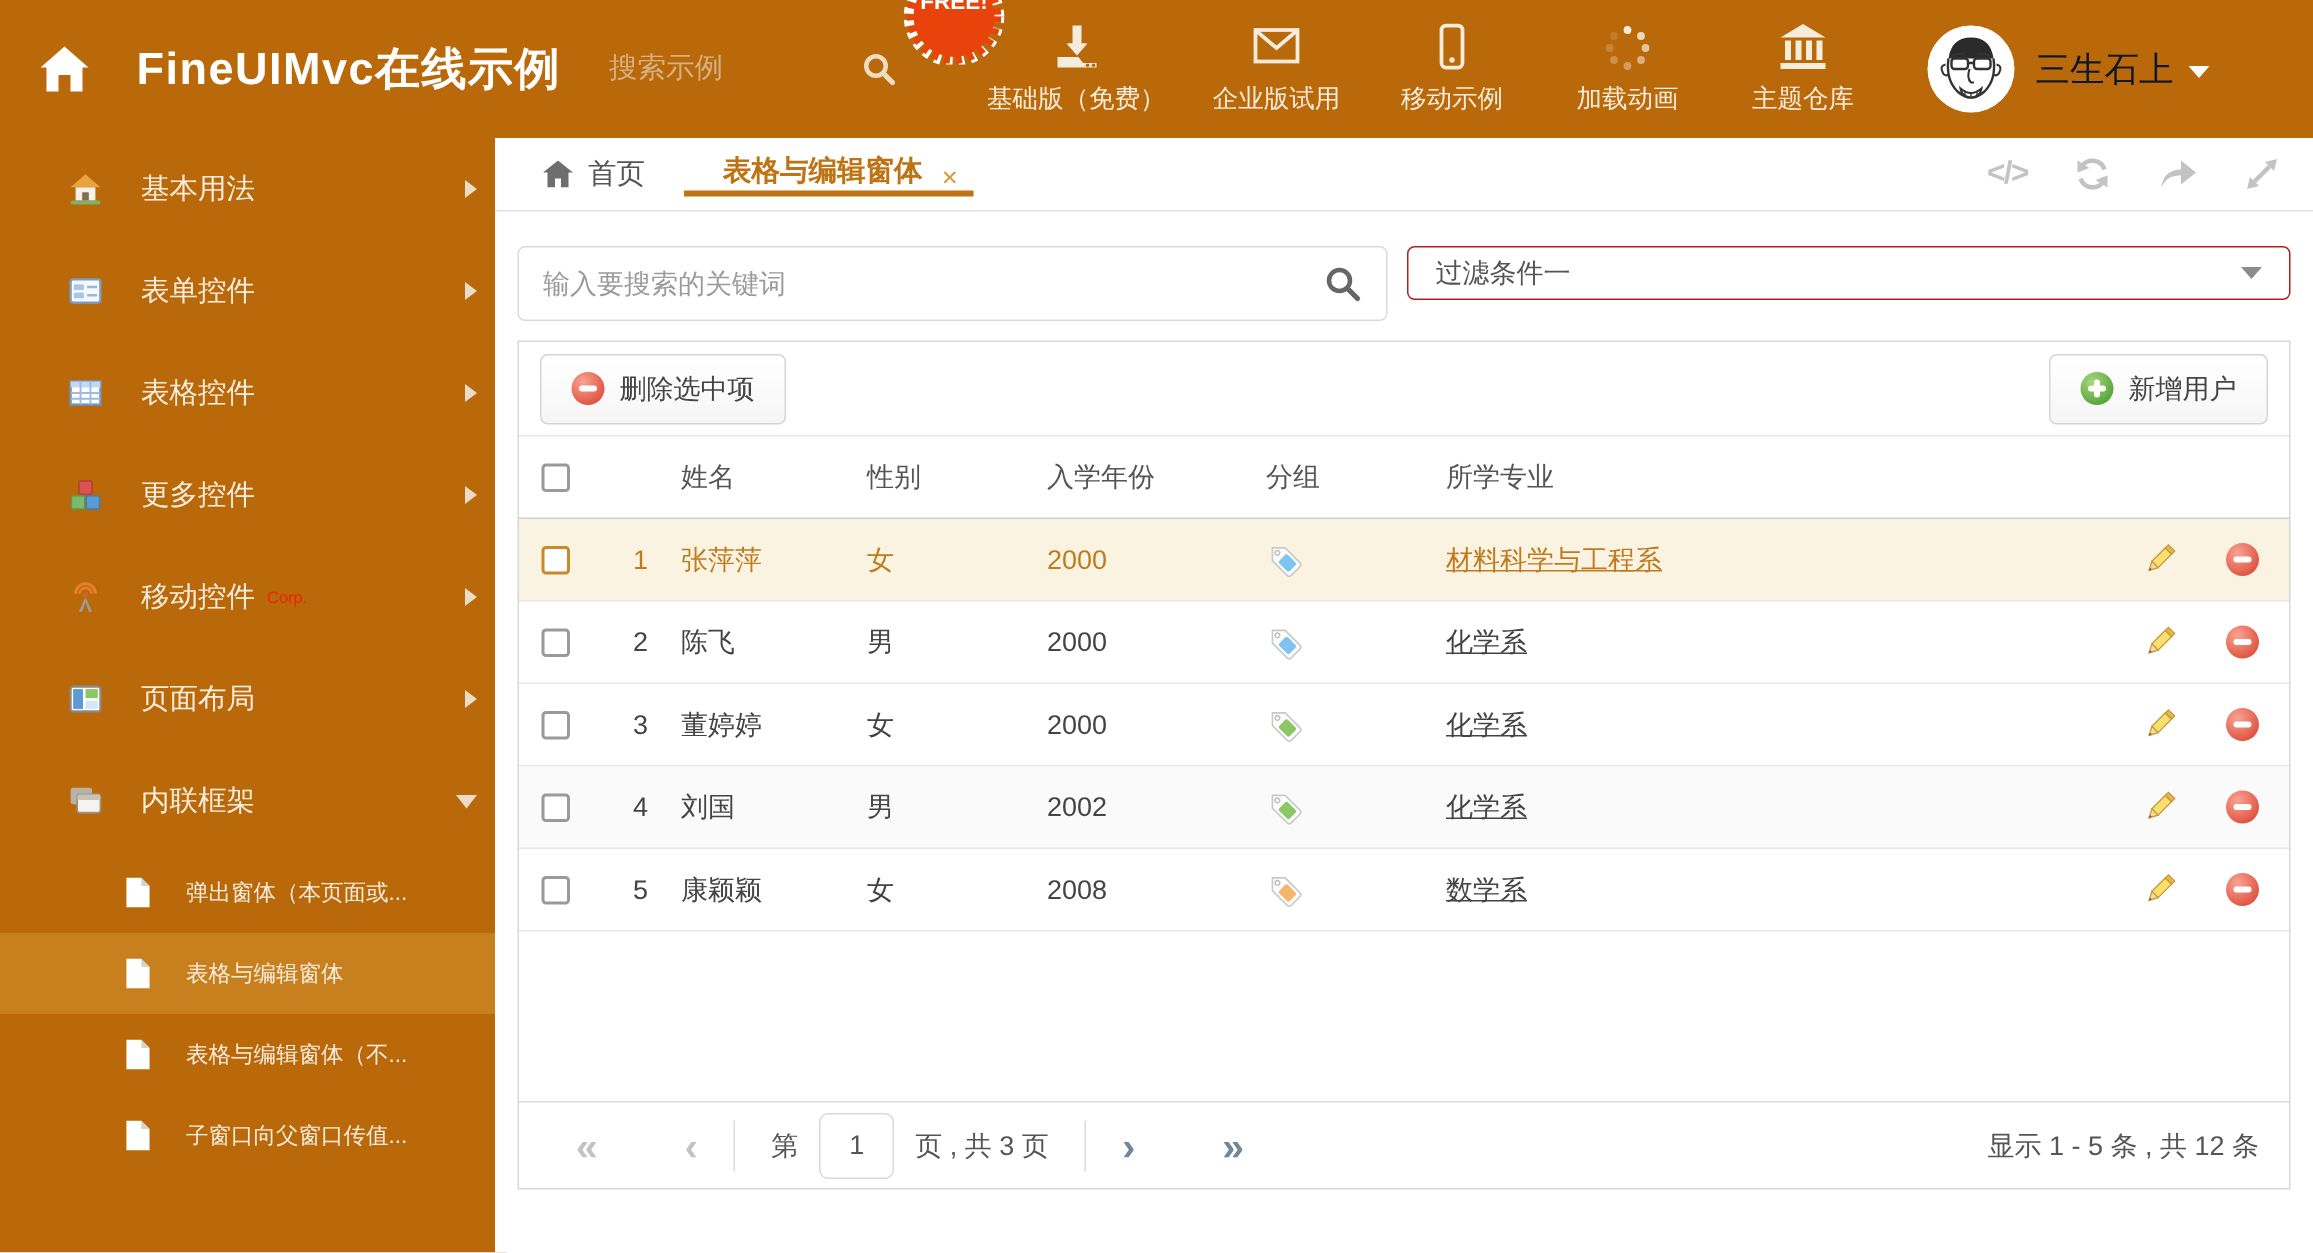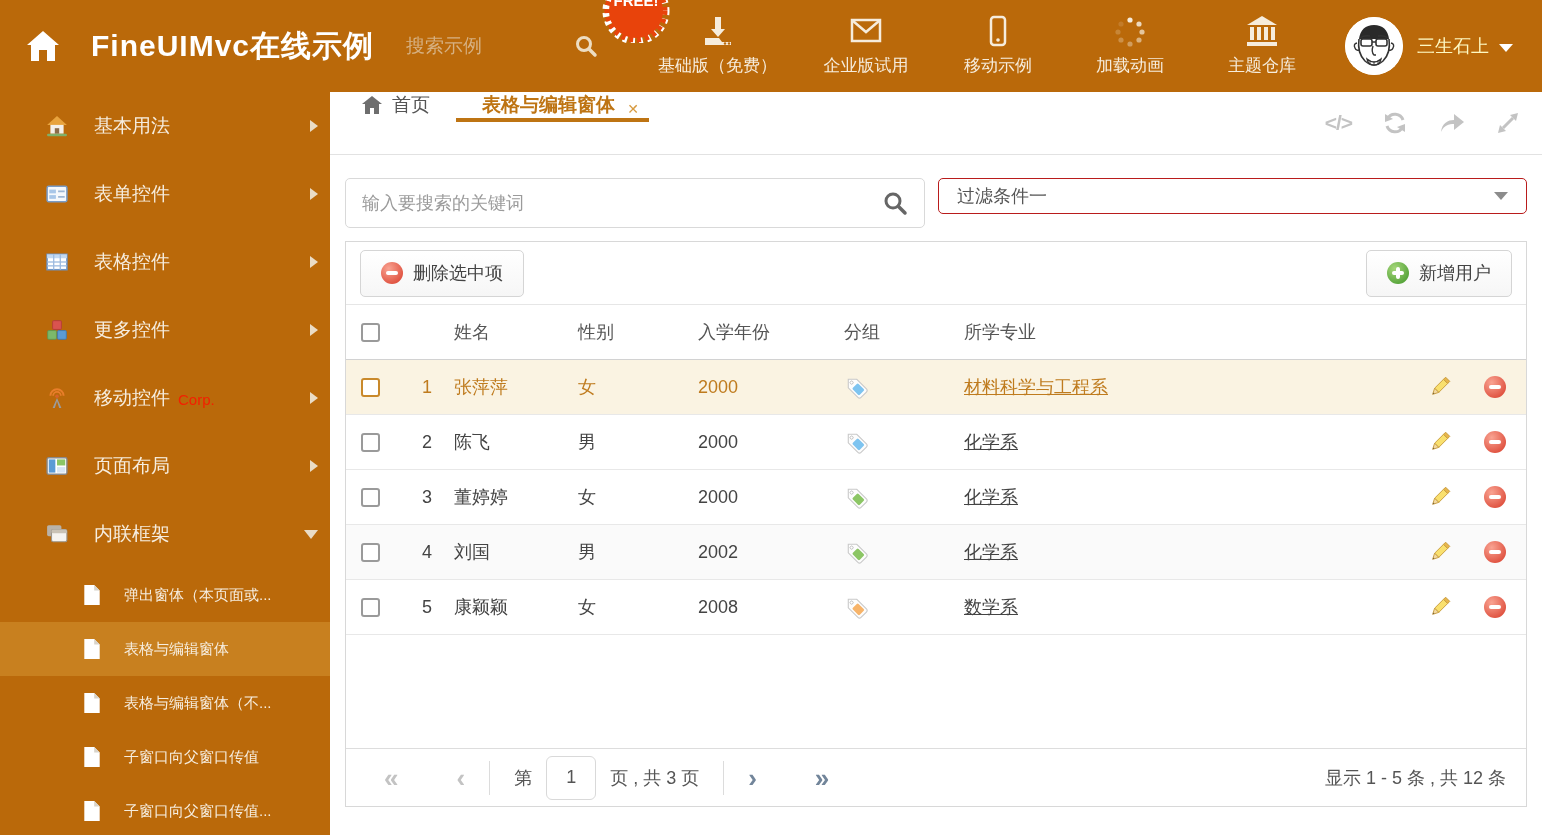--- a/index.html
+++ b/index.html
@@ -10,50 +10,50 @@
   
   .header { position:absolute; left:0; top:0; width:1542px; height:92px;
     background:#BA690A; display:flex; align-items:center; }
   .brand { display:flex; align-items:center; margin-left:26px;gap:13px; }
   .brand-title { color:#fff; font-size:30px; font-weight:bold; margin-left:18px; letter-spacing:1px; }
   .hdr-search { display:flex; align-items:center; margin-left:32px; }
   .hdr-search input { background:transparent; border:none; outline:none; width:150px;
     font-size:19px; color:#EBDCC3; }
   .hdr-search input::placeholder { color:#D6B183; }
   .hdr-search .mag { margin-left:18px; }
-  .hdr-nav { display:flex; align-items:flex-start; margin-left:60px; gap:46px; position:relative; }
+  .hdr-nav { display:flex; align-items:flex-start; margin-left:60px; gap:31px; position:relative; }
   .nav-item { display:flex; flex-direction:column; align-items:center; gap:7px; cursor:pointer; min-width:86px; }
   .nav-item .lbl { color:#F6ECDC; font-size:17px; white-space:nowrap; }
   .free-badge { position:absolute; left:-56px; top:-40px; width:68px; height:68px; }
   .user { display:flex; align-items:center; margin-left:40px; }
   .avatar { width:58px; height:58px; border-radius:50%; background:#fff; overflow:hidden;
     flex:0 0 auto; }
-  .user-name { color:#fef9c3; font-size:18px; margin-left:14px; }
+  .user-name { color:#0f172a; font-size:23px; margin-left:14px; }
   .caret-down-w { width:0; height:0; border-left:7px solid transparent; border-right:7px solid transparent;
     border-top:8px solid #fff; margin-left:10px; margin-top:3px; }
 
   
   .sidebar { position:absolute; left:0; top:92px; width:338px; height:743px;
     background:#BA690A; overflow:hidden; }
   .menu-item { height:68px; display:flex; align-items:center; padding:0 20px 0 46px; cursor:pointer; }
   .menu-item .micon { width:22px; height:22px; flex:0 0 auto; }
   .menu-item .mlabel { color:#F6EDDF; font-size:19px; margin-left:26px; white-space:nowrap; }
-  .menu-item .mbadge { color:#F32000; font-size:15px; margin-left:8px; margin-top:2px; }
+  .menu-item .mbadge { color:#F32000; font-size:11px; margin-left:8px; margin-top:2px; }
   .menu-item .spacer { flex:1; }
   .tri-right { width:0; height:0; border-top:6px solid transparent; border-bottom:6px solid transparent;
     border-left:8px solid #EADCC6; }
   .tri-down { width:0; height:0; border-left:7px solid transparent; border-right:7px solid transparent;
     border-top:9px solid #EADCC6; }
   .sub-item { height:54px; display:flex; align-items:center; padding-left:82px; cursor:pointer; }
   .sub-item .slabel { color:#F6EDDF; font-size:15px; margin-left:22px; white-space:nowrap; }
   .sub-item.active { background:#C8801F; }
 
   
   .main { position:absolute; left:330px; top:92px; width:1212px; height:743px; background:#fff; }
-  .tabbar { height:63px; border-bottom:1px solid #E2E2E2; display:flex; align-items:flex-start; position:relative; }
+  .tabbar { height:49px; border-bottom:1px solid #E2E2E2; display:flex; align-items:center; position:relative; }
   .tab { display:flex; align-items:center; gap:10px; padding:0 26px; font-size:19px; color:#555; cursor:pointer; }
   .tab.home { margin-left:6px; }
   .tab.active { color:#BE7413; font-weight:bold; border-bottom:4px solid #BE7413; position:relative; padding-right:34px; }
   .tab-close { position:absolute; right:10px; top:9px; color:#D79A3F; font-size:14px; font-weight:bold; cursor:pointer; }
   .tab-tools { position:absolute; right:22px; top:0; height:100%; display:flex; align-items:center; gap:30px; }
   .tool { color:#C3C3C3; cursor:pointer; display:flex; align-items:center; }
   .tool.code { font-size:21px; font-weight:bold; letter-spacing:-1px; }
 
   .content { padding:23px 15px 0 15px; }
   .filter-row { display:flex; gap:13px; }
@@ -366,29 +366,20 @@
     <div class="sub-item">
       <span>
         <svg width="20" height="22" viewBox="0 0 18 20">
           <path d="M2 1 h9 l5 5 v13 H2 Z" fill="#fff"></path>
           <polygon points="11,1 11,6 16,6" fill="#D8D3CA"></polygon>
         </svg>
       </span>
       <span class="slabel">表格与编辑窗体（不...</span>
     </div>
 
-    <div class="sub-item">
-      <span>
-        <svg width="20" height="22" viewBox="0 0 18 20">
-          <path d="M2 1 h9 l5 5 v13 H2 Z" fill="#fff"></path>
-          <polygon points="11,1 11,6 16,6" fill="#D8D3CA"></polygon>
-        </svg>
-      </span>
-      <span class="slabel">子窗口向父窗口传值</span>
-    </div>
 
     <div class="sub-item">
       <span>
         <svg width="20" height="22" viewBox="0 0 18 20">
           <path d="M2 1 h9 l5 5 v13 H2 Z" fill="#fff"></path>
           <polygon points="11,1 11,6 16,6" fill="#D8D3CA"></polygon>
         </svg>
       </span>
       <span class="slabel">子窗口向父窗口传值...</span>
     </div>

